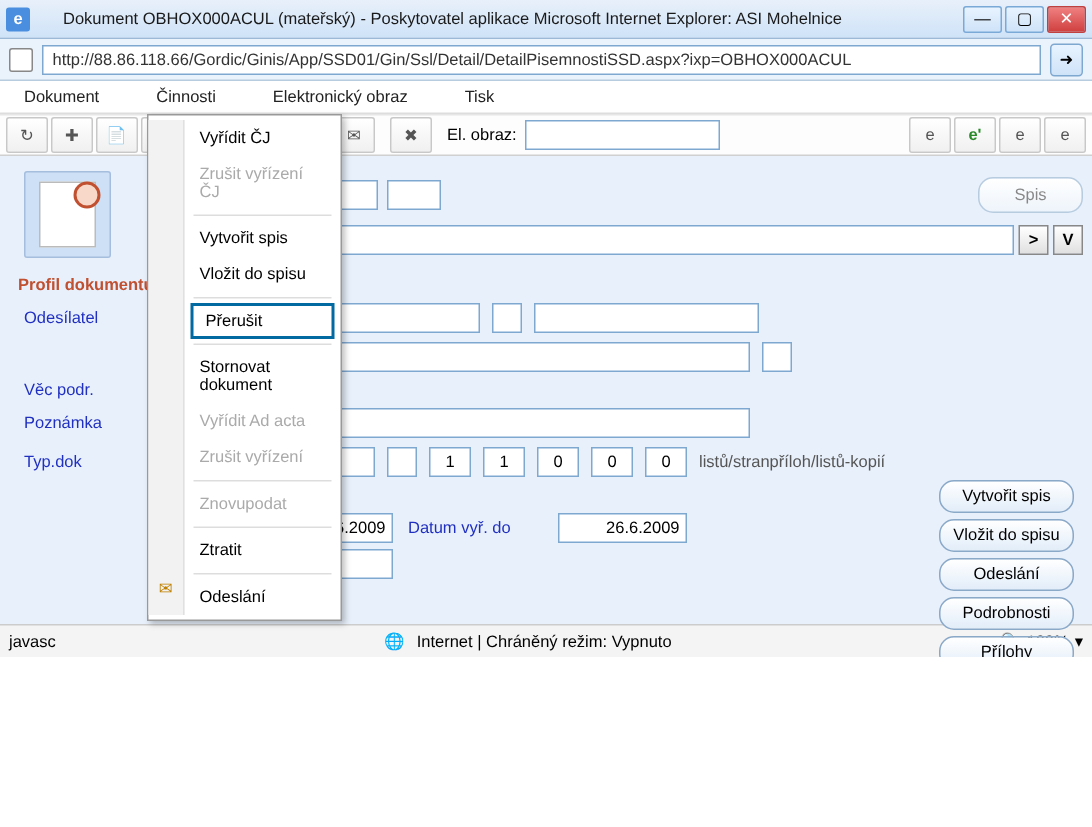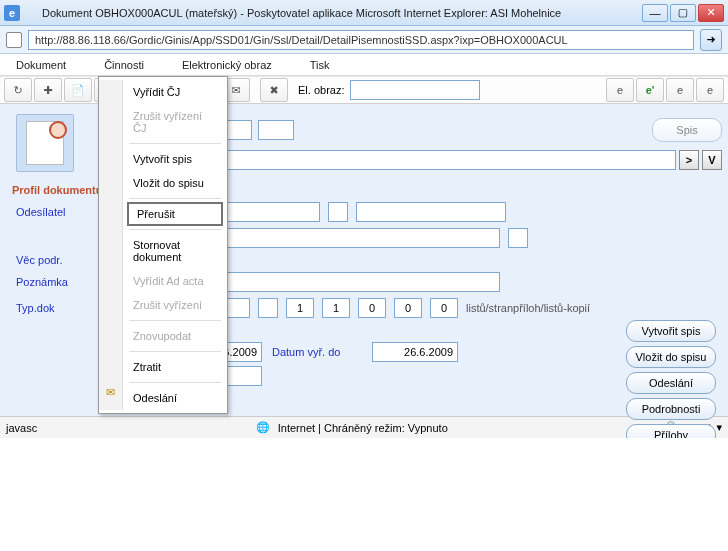--- a/index.html
+++ b/index.html
@@ -76,21 +76,21 @@
     position:absolute; left:98px; top:76px; width:130px;
     background:#fff; border:1px solid #999; box-shadow:2px 2px 4px rgba(0,0,0,.25);
     z-index:50; padding:3px 0;
   }
   .dd-col{ display:flex;}
   .dd-gutter{ width:24px; background:#f2f2f2; border-right:1px solid #e0e0e0;}
   .dd-items{ flex:1;}
   .dd-item{ padding:6px 10px; cursor:pointer; color:#000;}
   .dd-item.disabled{ color:#aaa; cursor:default;}
   .dd-sep{ height:1px;background:#ddd;margin:3px 6px;}
-  .dd-highlight{ border:2px solid #737373; margin:1px 4px; padding:4px 8px; color:#000;}
+  .dd-highlight{ border:2px solid #0369a1; margin:1px 4px; padding:4px 8px; color:#000;}
   .dd-gicon{ padding:6px 4px; color:#c08000; text-align:center;}
   
   
   .statusbar{ height:22px; border-top:1px solid #ccc; background:#f4f4f4; display:flex; align-items:center; padding:0 6px; gap:8px;}
   .statusbar .spacer{flex:1;}
   .zoom{ display:flex; align-items:center; gap:4px;}
 </style>
 </head>
 <body>
 

